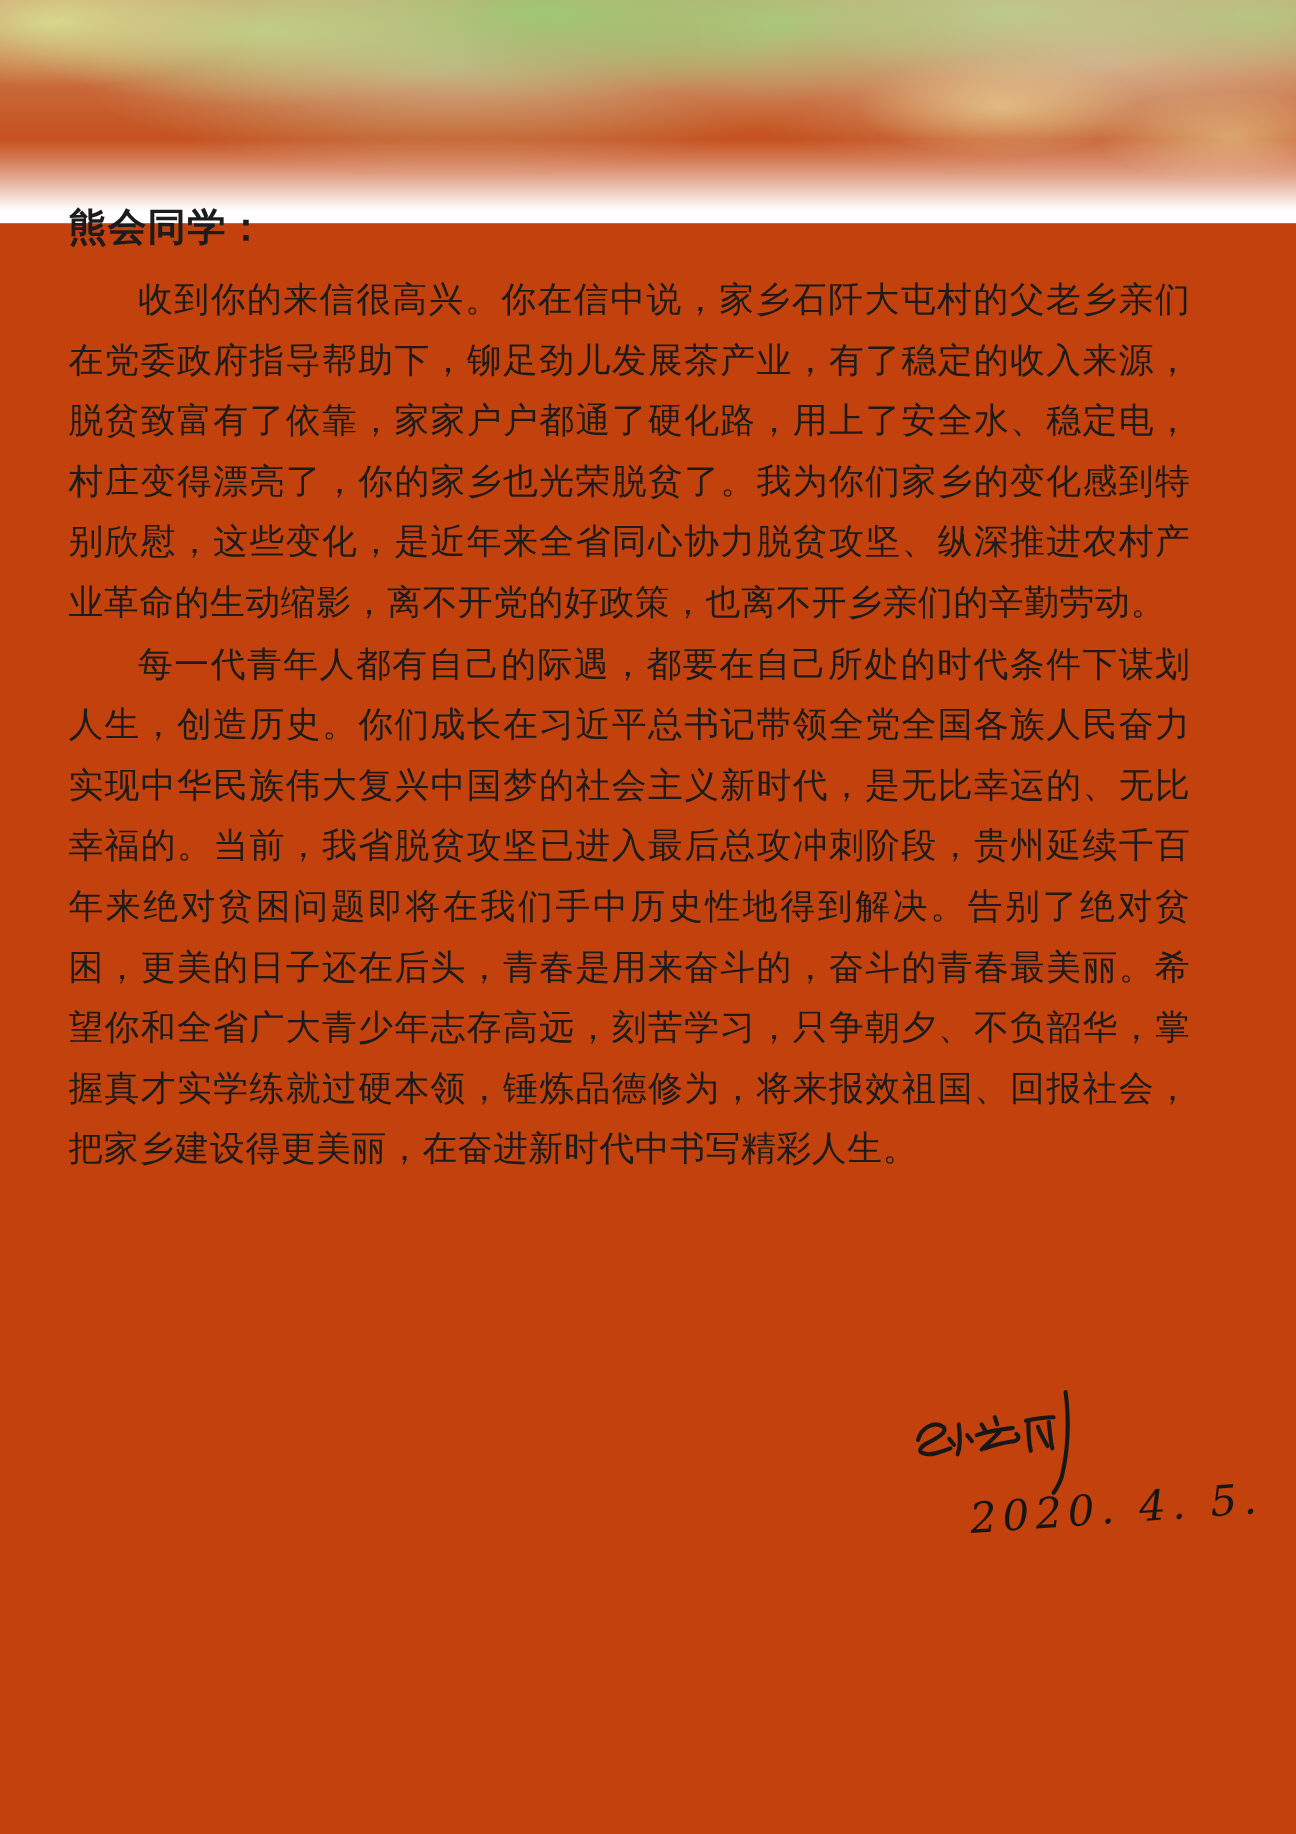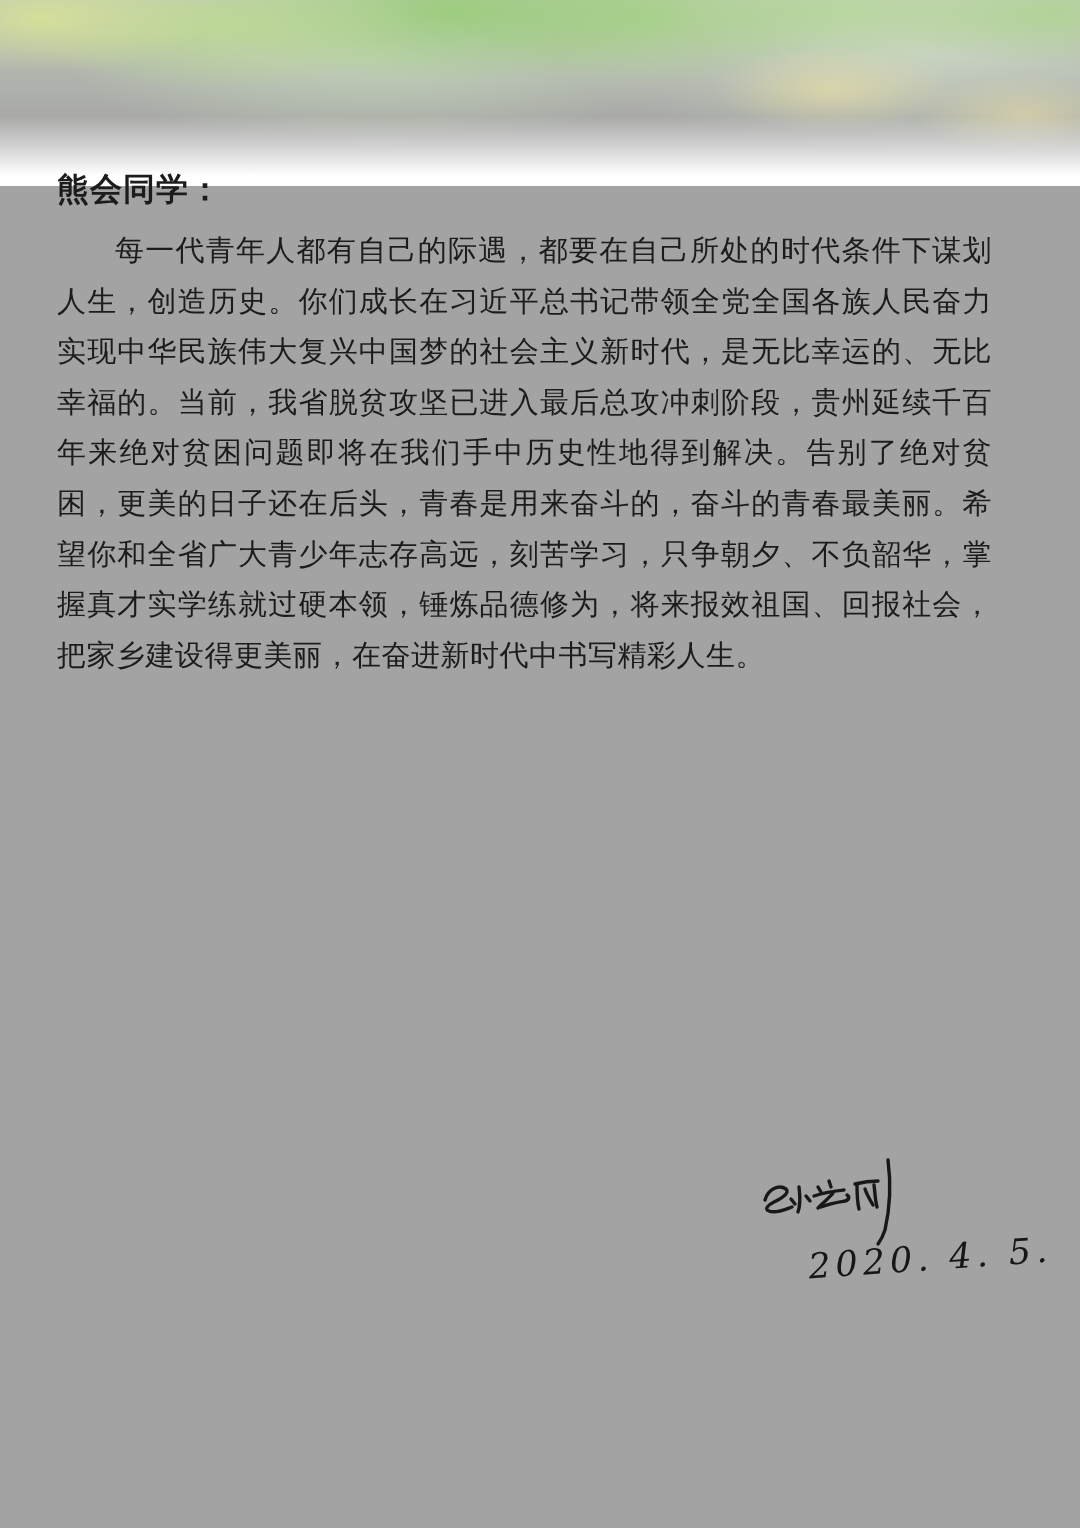--- a/index.html
+++ b/index.html
@@ -1,21 +1,21 @@
 <!DOCTYPE html>
 <html lang="zh"><head>
 <meta charset="utf-8">
 <style>
   html, body { margin: 0; padding: 0; background: #ffffff; }
   .page {
     position: relative;
     width: 1080px;
     height: 1528px;
     margin: 0 auto;
-    background: #a3a3a3;
+    background: #c2410c;
     overflow: hidden;
     font-family: "Liberation Serif", "DejaVu Serif", serif;
     color: #1c1c1c;
   }
 
   
   .header-wash {
     position: absolute;
     top: 0; left: 0;
     width: 1080px;
@@ -95,20 +95,21 @@
 </style>
 </head>
 <body>
 
 <div class="page">
 
   <div class="header-wash"></div>
 
   <div class="letter">
     <p class="salutation">熊会同学：</p>
+    <p class="para">收到你的来信很高兴。你在信中说，家乡石阡大屯村的父老乡亲们在党委政府指导帮助下，铆足劲儿发展茶产业，有了稳定的收入来源，脱贫致富有了依靠，家家户户都通了硬化路，用上了安全水、稳定电，村庄变得漂亮了，你的家乡也光荣脱贫了。我为你们家乡的变化感到特别欣慰，这些变化，是近年来全省同心协力脱贫攻坚、纵深推进农村产业革命的生动缩影，离不开党的好政策，也离不开乡亲们的辛勤劳动。</p>
     <p class="para">每一代青年人都有自己的际遇，都要在自己所处的时代条件下谋划人生，创造历史。你们成长在习近平总书记带领全党全国各族人民奋力实现中华民族伟大复兴中国梦的社会主义新时代，是无比幸运的、无比幸福的。当前，我省脱贫攻坚已进入最后总攻冲刺阶段，贵州延续千百年来绝对贫困问题即将在我们手中历史性地得到解决。告别了绝对贫困，更美的日子还在后头，青春是用来奋斗的，奋斗的青春最美丽。希望你和全省广大青少年志存高远，刻苦学习，只争朝夕、不负韶华，掌握真才实学练就过硬本领，锤炼品德修为，将来报效祖国、回报社会，把家乡建设得更美丽，在奋进新时代中书写精彩人生。</p>
   </div>
 
   <div class="signature-block">
     <svg class="signature-svg" viewBox="0 0 210 120" role="img" aria-label="孙志刚">
 
       <path d="M30,62 C33,51 44,46 51,51 C55,55 47,60 39,64 C33,67 29,71 34,73 C41,76 51,71 57,69"></path>
       <path d="M64,49 C65,57 66,66 63,74"></path>
       <path d="M56,61 L60,66"></path>
       <path d="M71,58 L75,63"></path>

